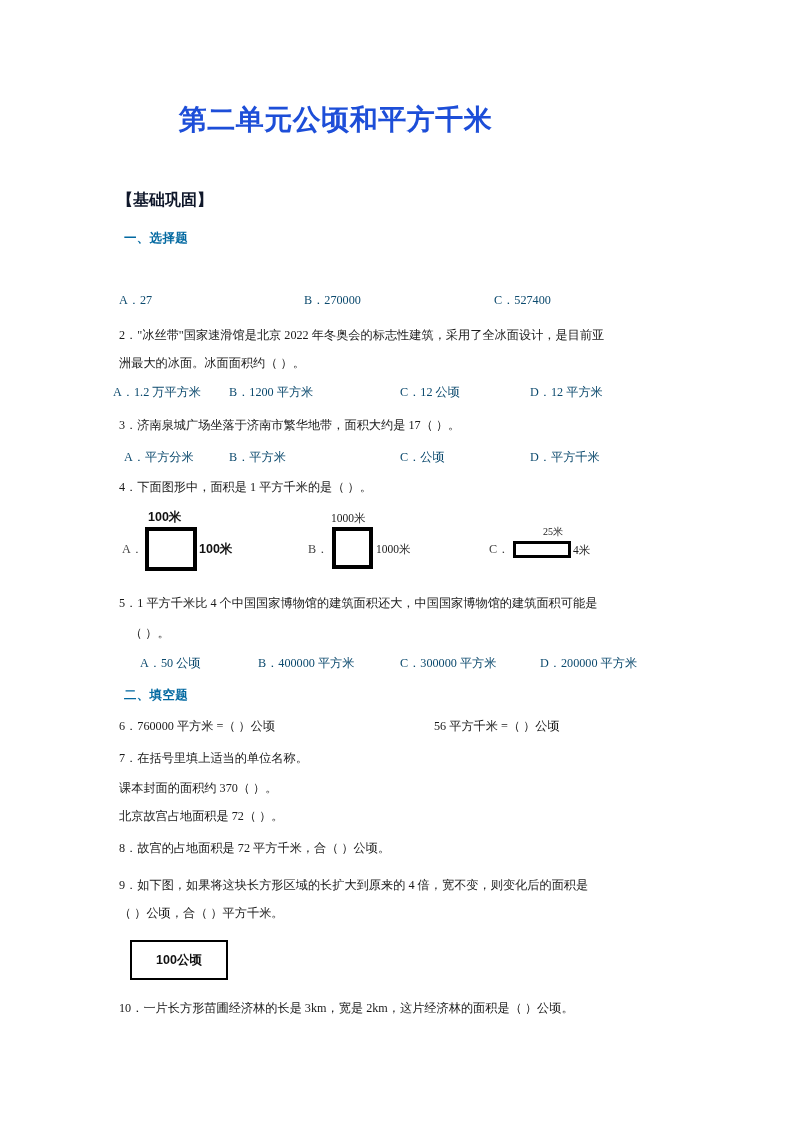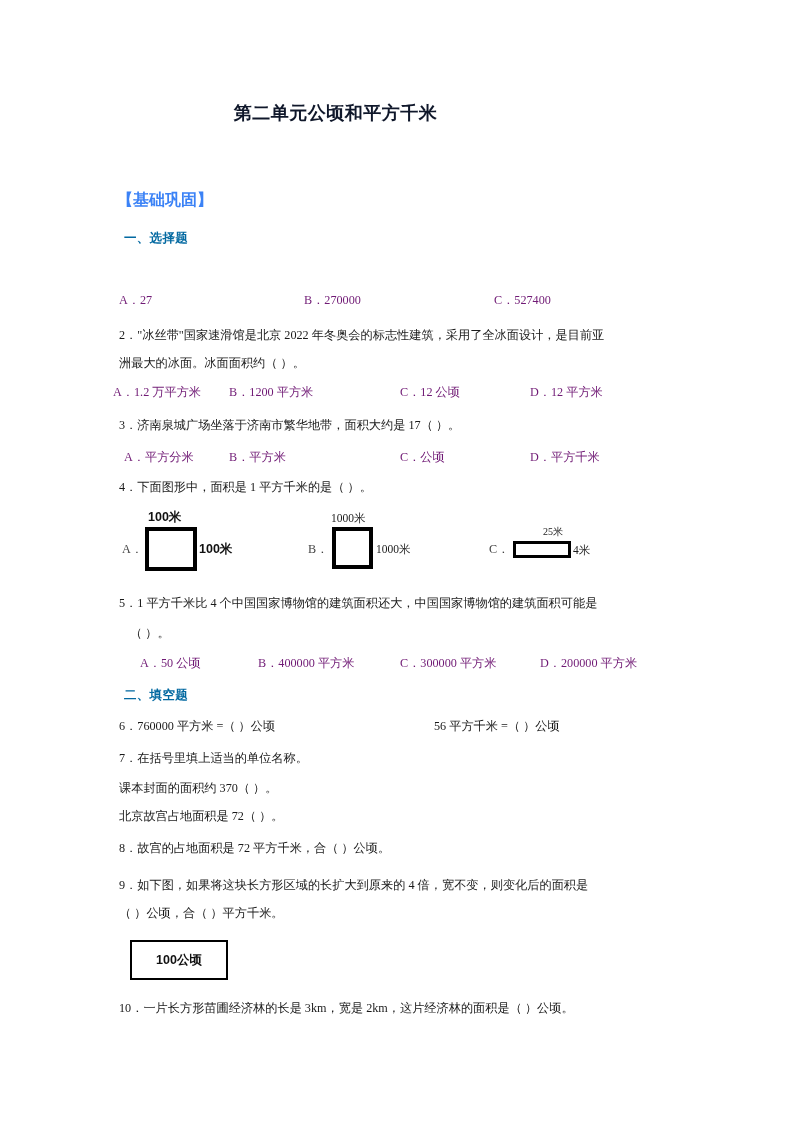--- a/index.html
+++ b/index.html
@@ -20,41 +20,41 @@
     left: 0; top: 0;
     width: 793px;
     height: 1122px;
     padding: 0;
   }
   .title-main {
     position: absolute;
     left: 0; top: 101px;
     width: 671px;
     text-align: center;
-    color: #0f172a;
-    font-size: 18px;
+    color: #1d4ed8;
+    font-size: 28px;
     font-weight: bold;
     letter-spacing: 0.5px;
     font-family: "Liberation Sans", "DejaVu Sans", sans-serif;
   }
   .title-sub {
     position: absolute;
     left: 0; top: 146px;
     width: 793px;
     text-align: center;
     color: #e01b0c;
     font-size: 18px;
     font-weight: bold;
     letter-spacing: 0.5px;
     font-family: "Liberation Sans", "DejaVu Sans", sans-serif;
   }
   .section-red {
     position: absolute;
     left: 117px;
-    color: #3b82f6;
+    color: #0f172a;
     font-size: 16px;
     font-weight: bold;
     font-family: "Liberation Sans", "DejaVu Sans", sans-serif;
   }
   .section-head {
     position: absolute;
     left: 124px;
     font-size: 12.5px;
     font-weight: bold;
     color: #0369a1;
@@ -69,21 +69,21 @@
     color: #1a1a1a;
     white-space: nowrap;
     font-family: "Liberation Serif", "DejaVu Serif", serif;
   }
   .q.indent {
     left: 130px;
   }
   .opt {
     position: absolute;
     font-size: 12.2px;
-    color: #701a75;
+    color: #0c4a6e;
     white-space: nowrap;
     font-family: "Liberation Serif", "DejaVu Serif", serif;
   }
   .fig-wrap {
     position: absolute;
     left: 0;
     width: 793px;
     height: 70px;
   }
   .opt-letter {

